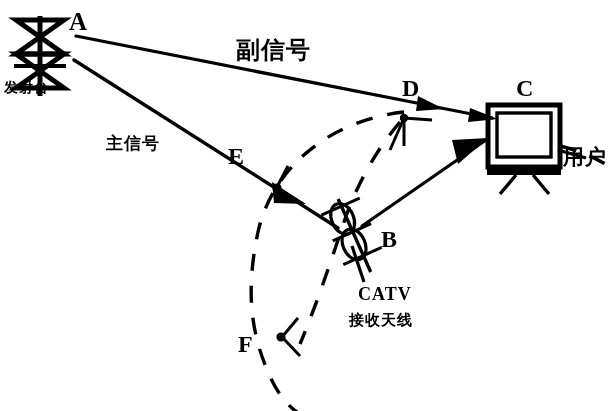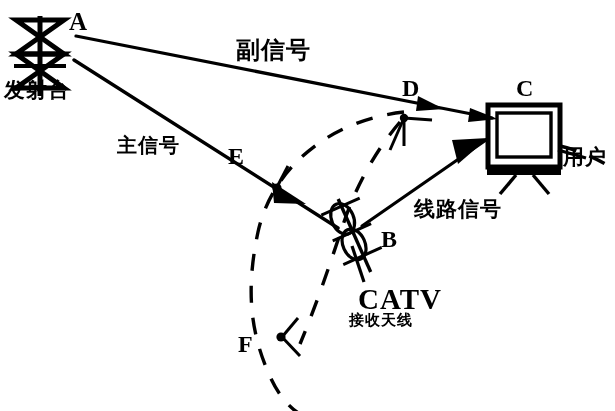--- a/index.html
+++ b/index.html
@@ -112,37 +112,36 @@
     </g>
 
     <g stroke="#000" stroke-width="3.2">
       <line x1="558" y1="150" x2="586" y2="158"></line>
     </g>
 
   </svg>
 
   <div class="lbl lat" style="left:69px; top:9px; font-size:25px;">A</div>
 
-  <div class="lbl cjk" style="left:4px; top:80px; font-size:21px;">发射台</div>
+  <div class="lbl cjk" style="left:4px; top:80px; font-size:14px;">发射台</div>
 
   <div class="lbl cjk" style="left:236px; top:38px; font-size:24px;">副信号</div>
 
-  <div class="lbl cjk" style="left:117px; top:135px; font-size:20px;">主信号</div>
+  <div class="lbl cjk" style="left:106px; top:135px; font-size:17px;">主信号</div>
 
   <div class="lbl lat" style="left:402px; top:76px; font-size:24px;">D</div>
 
   <div class="lbl lat" style="left:516px; top:76px; font-size:24px;">C</div>
 
   <div class="lbl cjk" style="left:563px; top:107px; font-size:21px;margin-top:40px;">用户</div>
 
   <div class="lbl lat" style="left:228px; top:144px; font-size:24px;">E</div>
 
   <div class="lbl lat" style="left:381px; top:227px; font-size:24px;">B</div>
 
-  <div class="lbl cjk" style="left:414px; top:199px; font-size:21px;">线路信号</div>
 
-  <div class="lbl lat" style="left:358px; top:285px; font-size:29px; letter-spacing:1px;text-align:center;">CATV</div>
+  <div class="lbl lat" style="left:358px; top:285px; font-size:18px; letter-spacing:1px;text-align:center;">CATV</div>
 
   <div class="lbl cjk" style="left:349px; top:313px; font-size:15px;">接收天线</div>
 
   <div class="lbl lat" style="left:238px; top:332px; font-size:24px;">F</div>
 
 </div>
 
 </body></html>

